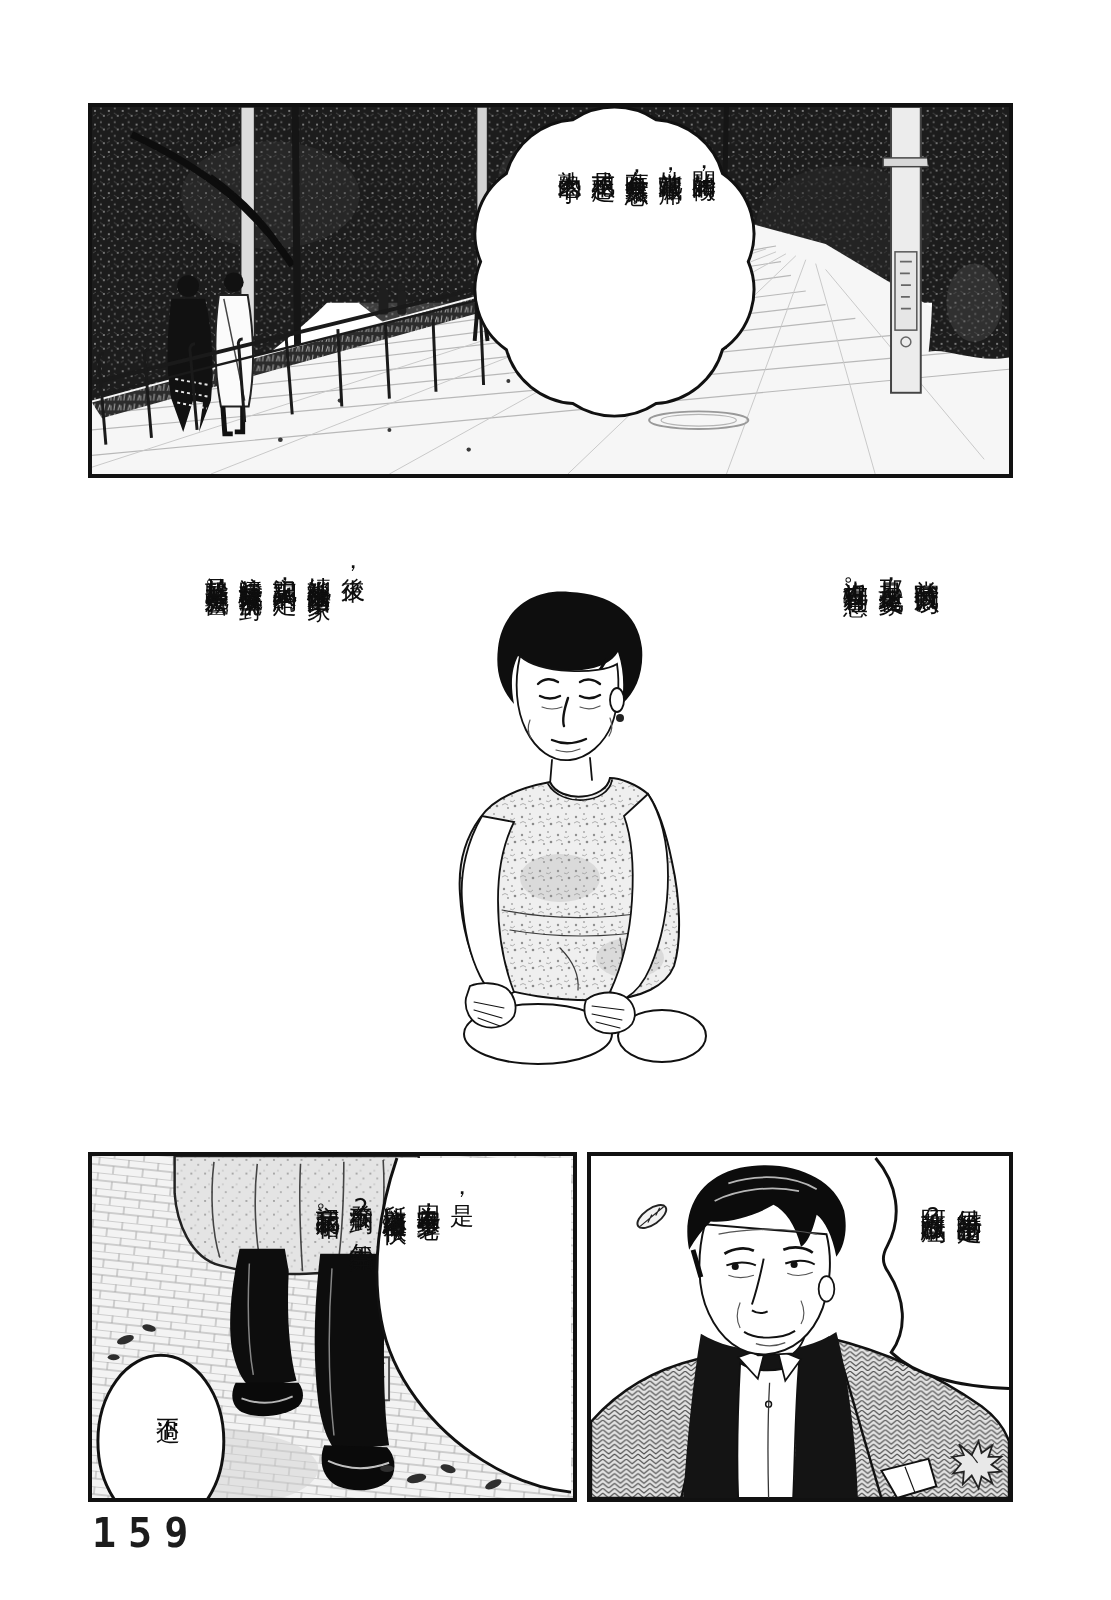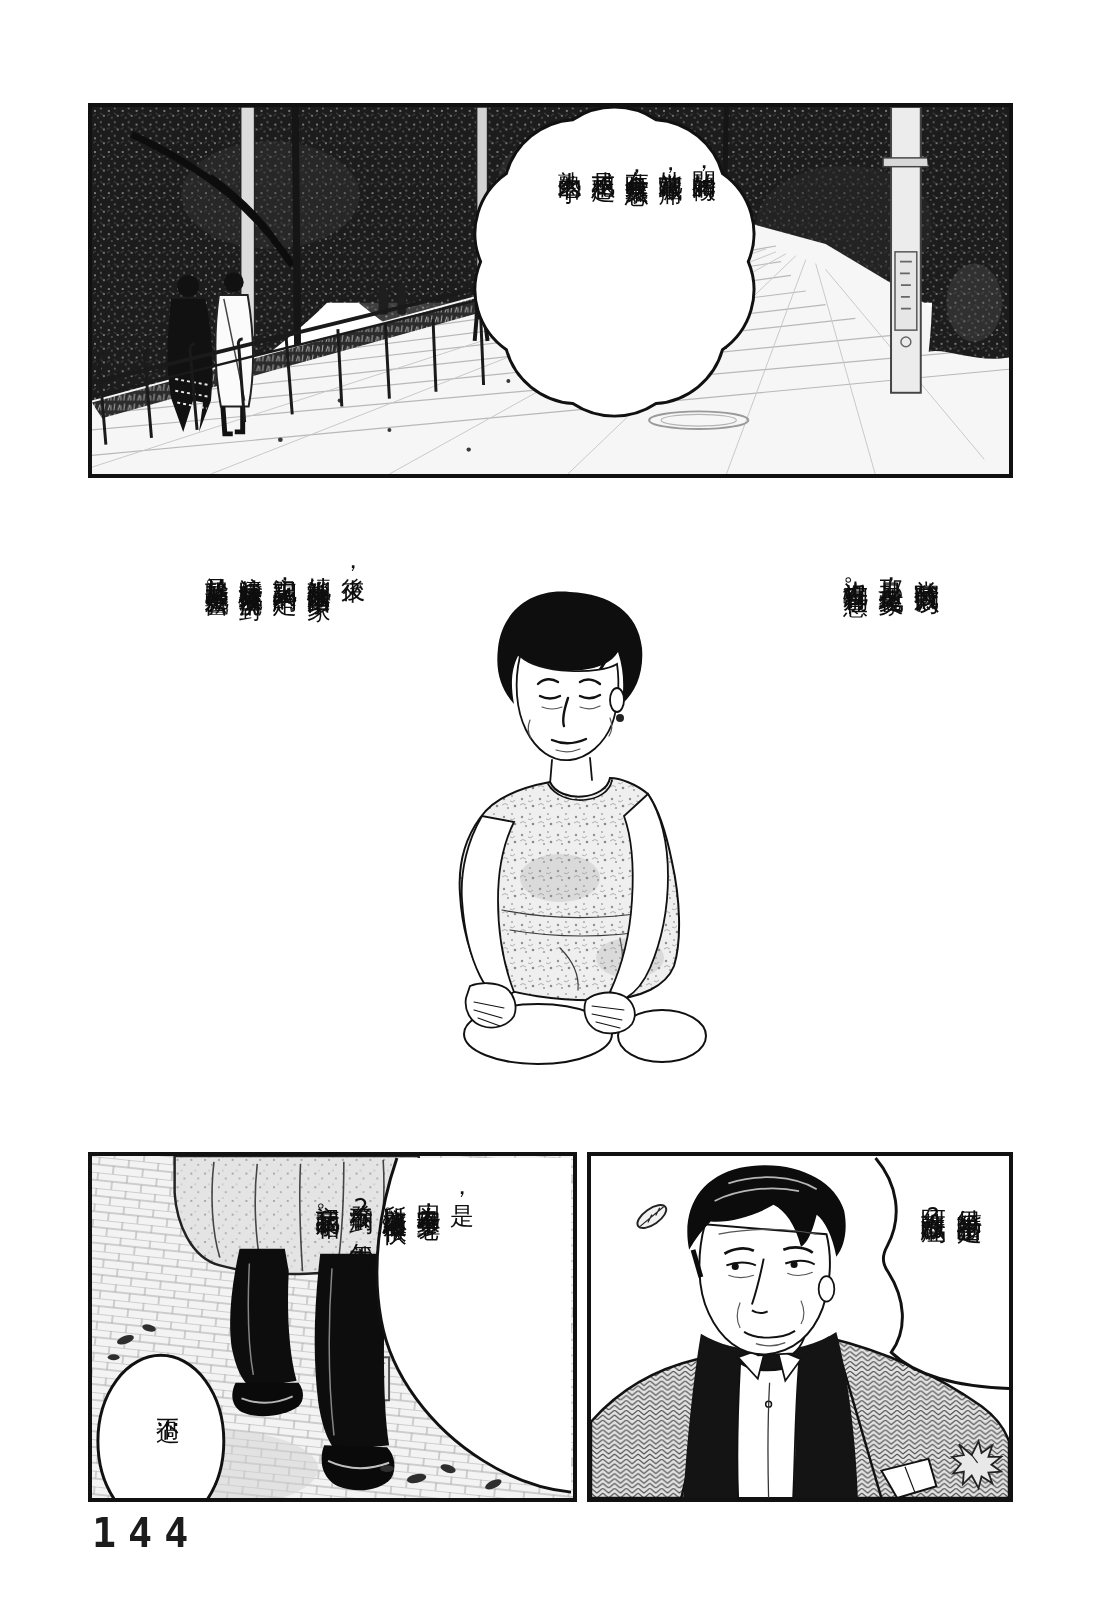--- a/index.html
+++ b/index.html
@@ -349,14 +349,14 @@
         <path d="M388,306 l6,8" stroke="#222" stroke-width="1.2"></path>
       </g>
 
       <path d="M290,2 C312,28 318,62 302,92 C297,101 296,109 303,119 C320,146 323,177 306,201 C330,224 372,236 426,238 L426,2 Z" fill="#fff"></path>
       <path d="M290,2 C312,28 318,62 302,92 C297,101 296,109 303,119 C320,146 323,177 306,201 C330,224 372,236 426,238" fill="none" stroke="#111" stroke-width="3"></path>
     </svg>
     <div class="vtext" style="left:304px;top:34px;width:92px;height:215px;font-size:25px;line-height:1.45;">結果診斷出是
 阿茲海默症嗎?</div>
   </div>
 
-  <div class="pagenum">144</div>
+  <div class="pagenum">159</div>
 </div>
 
 </body></html>

